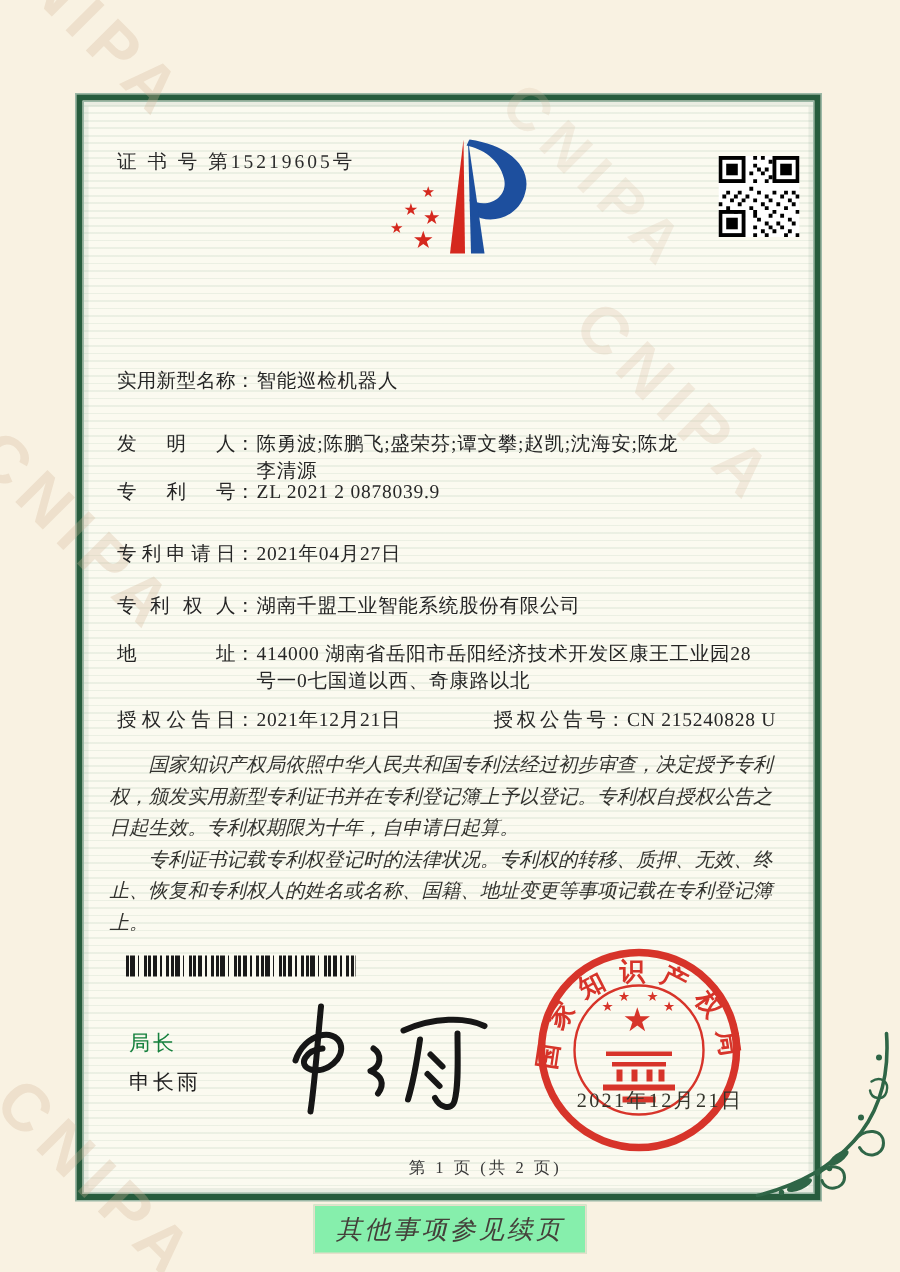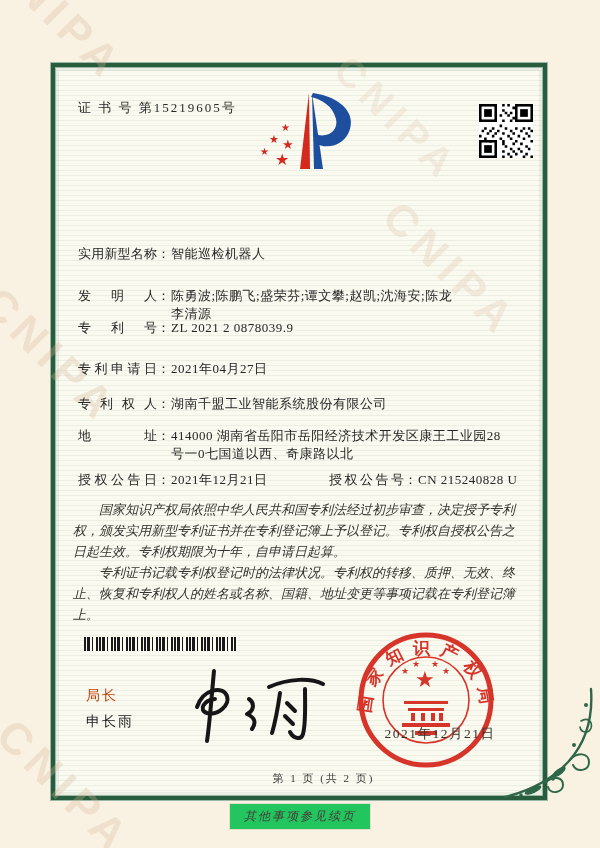--- a/index.html
+++ b/index.html
@@ -76,36 +76,36 @@
   
   .barcode {
     position:absolute; left:33px; top:574px; width:153px; height:14px;
     background:repeating-linear-gradient(90deg,
       #191919 0 2px, #fbfaf0 2px 3px,
       #191919 3px 6px, #fbfaf0 6px 8px,
       #191919 8px 9px, #fbfaf0 9px 12px,
       #191919 12px 14px, #fbfaf0 14px 15px);
   }
 
-  .sig-title { position:absolute; left:35px; top:624px; font-size:14px; color:#c2410c; letter-spacing:2px; }
+  .sig-title { position:absolute; left:35px; top:624px; font-size:14px; color:#15803d; letter-spacing:2px; }
   .sig-name  { position:absolute; left:35px; top:650px; font-size:14px; color:#222; letter-spacing:2px; }
   .signature { position:absolute; left:118px; top:598px; }
 
   .seal { position:absolute; left:304px; top:566px; opacity:.94; }
   .seal-date {
     position:absolute; left:314px; top:662px; width:150px;
     font-size:13.5px; color:#33332a; letter-spacing:1.5px; text-align:center; z-index:4;
   }
 
   .pageinfo { position:absolute; left:0; top:708px; width:100%; text-align:center; font-size:11px; color:#3a3a3a; letter-spacing:2px; }
 
   .note {
     position:absolute; left:50%; top:803px; transform:translateX(-50%);
-    z-index:3; font-size:12px; font-style:italic; color:#44403a; letter-spacing:2px;
-    background:#22c55e; border:1px solid #e6decb; padding:4px 14px; white-space:nowrap;
+    z-index:3; font-size:17px; font-style:italic; color:#44403a; letter-spacing:2px;
+    background:#86efac; border:1px solid #e6decb; padding:4px 14px; white-space:nowrap;
   }
 
   .flourish { position:absolute; right:1px; bottom:1px; z-index:3; }
 </style>
 </head>
 <body>
 
 <div class="canvas">
 
   <div class="frame"></div>

